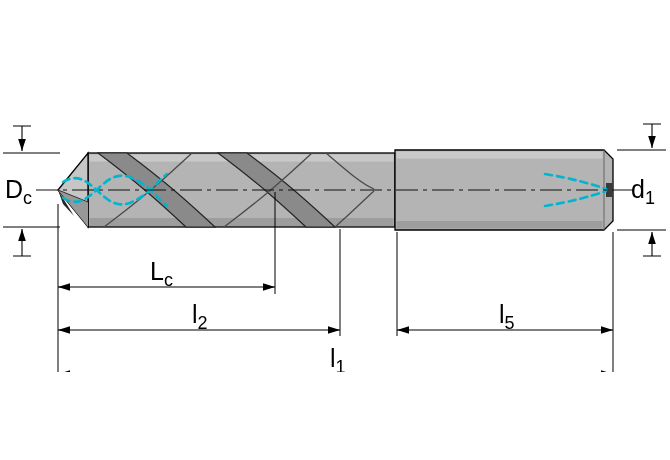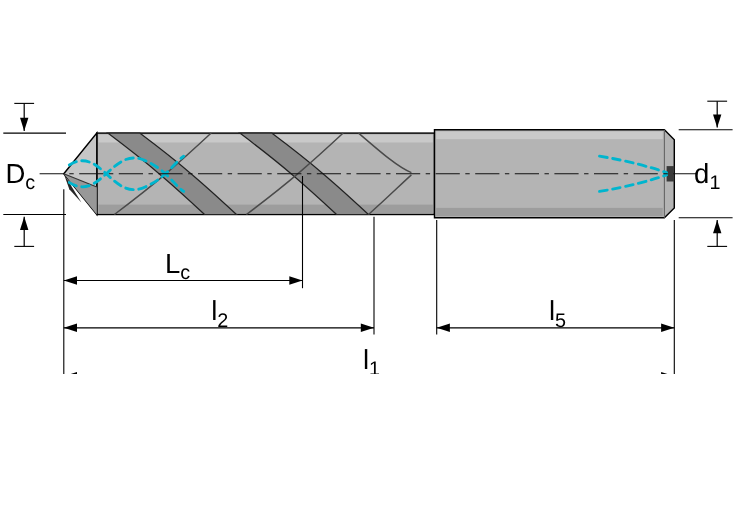--- a/index.html
+++ b/index.html
@@ -1,17 +1,17 @@
 <!DOCTYPE html>
 <html><head>
 <meta charset="utf-8">
 <style>
   html,body{margin:0;padding:0;background:#fff;}
   .canvas{position:relative;width:670px;height:340px;background:#fff;overflow:hidden;
-          font-family:"Liberation Sans",sans-serif;}
+          font-family:"Liberation Sans",sans-serif;margin-top:32px;}
   svg{display:block;}
   .outline{stroke:#000;stroke-width:1.3;}
   .dimline{stroke:#000;stroke-width:1.1;fill:none;}
   .extline{stroke:#000;stroke-width:1;fill:none;}
   .fluteline{fill:none;stroke:#4a4a4a;stroke-width:1.3;}
   .bandedge{stroke:#222;stroke-width:1.1;}
   .coolant{fill:none;stroke-width:2.6;stroke-dasharray:7 5;stroke-linecap:round;}
   .centerline{stroke:#111;stroke-width:1;stroke-dasharray:22 5 4 5;fill:none;}
   .dim-label{font-family:"Liberation Sans",sans-serif;font-size:25px;fill:#000;}
   .sub{font-size:18px;}

